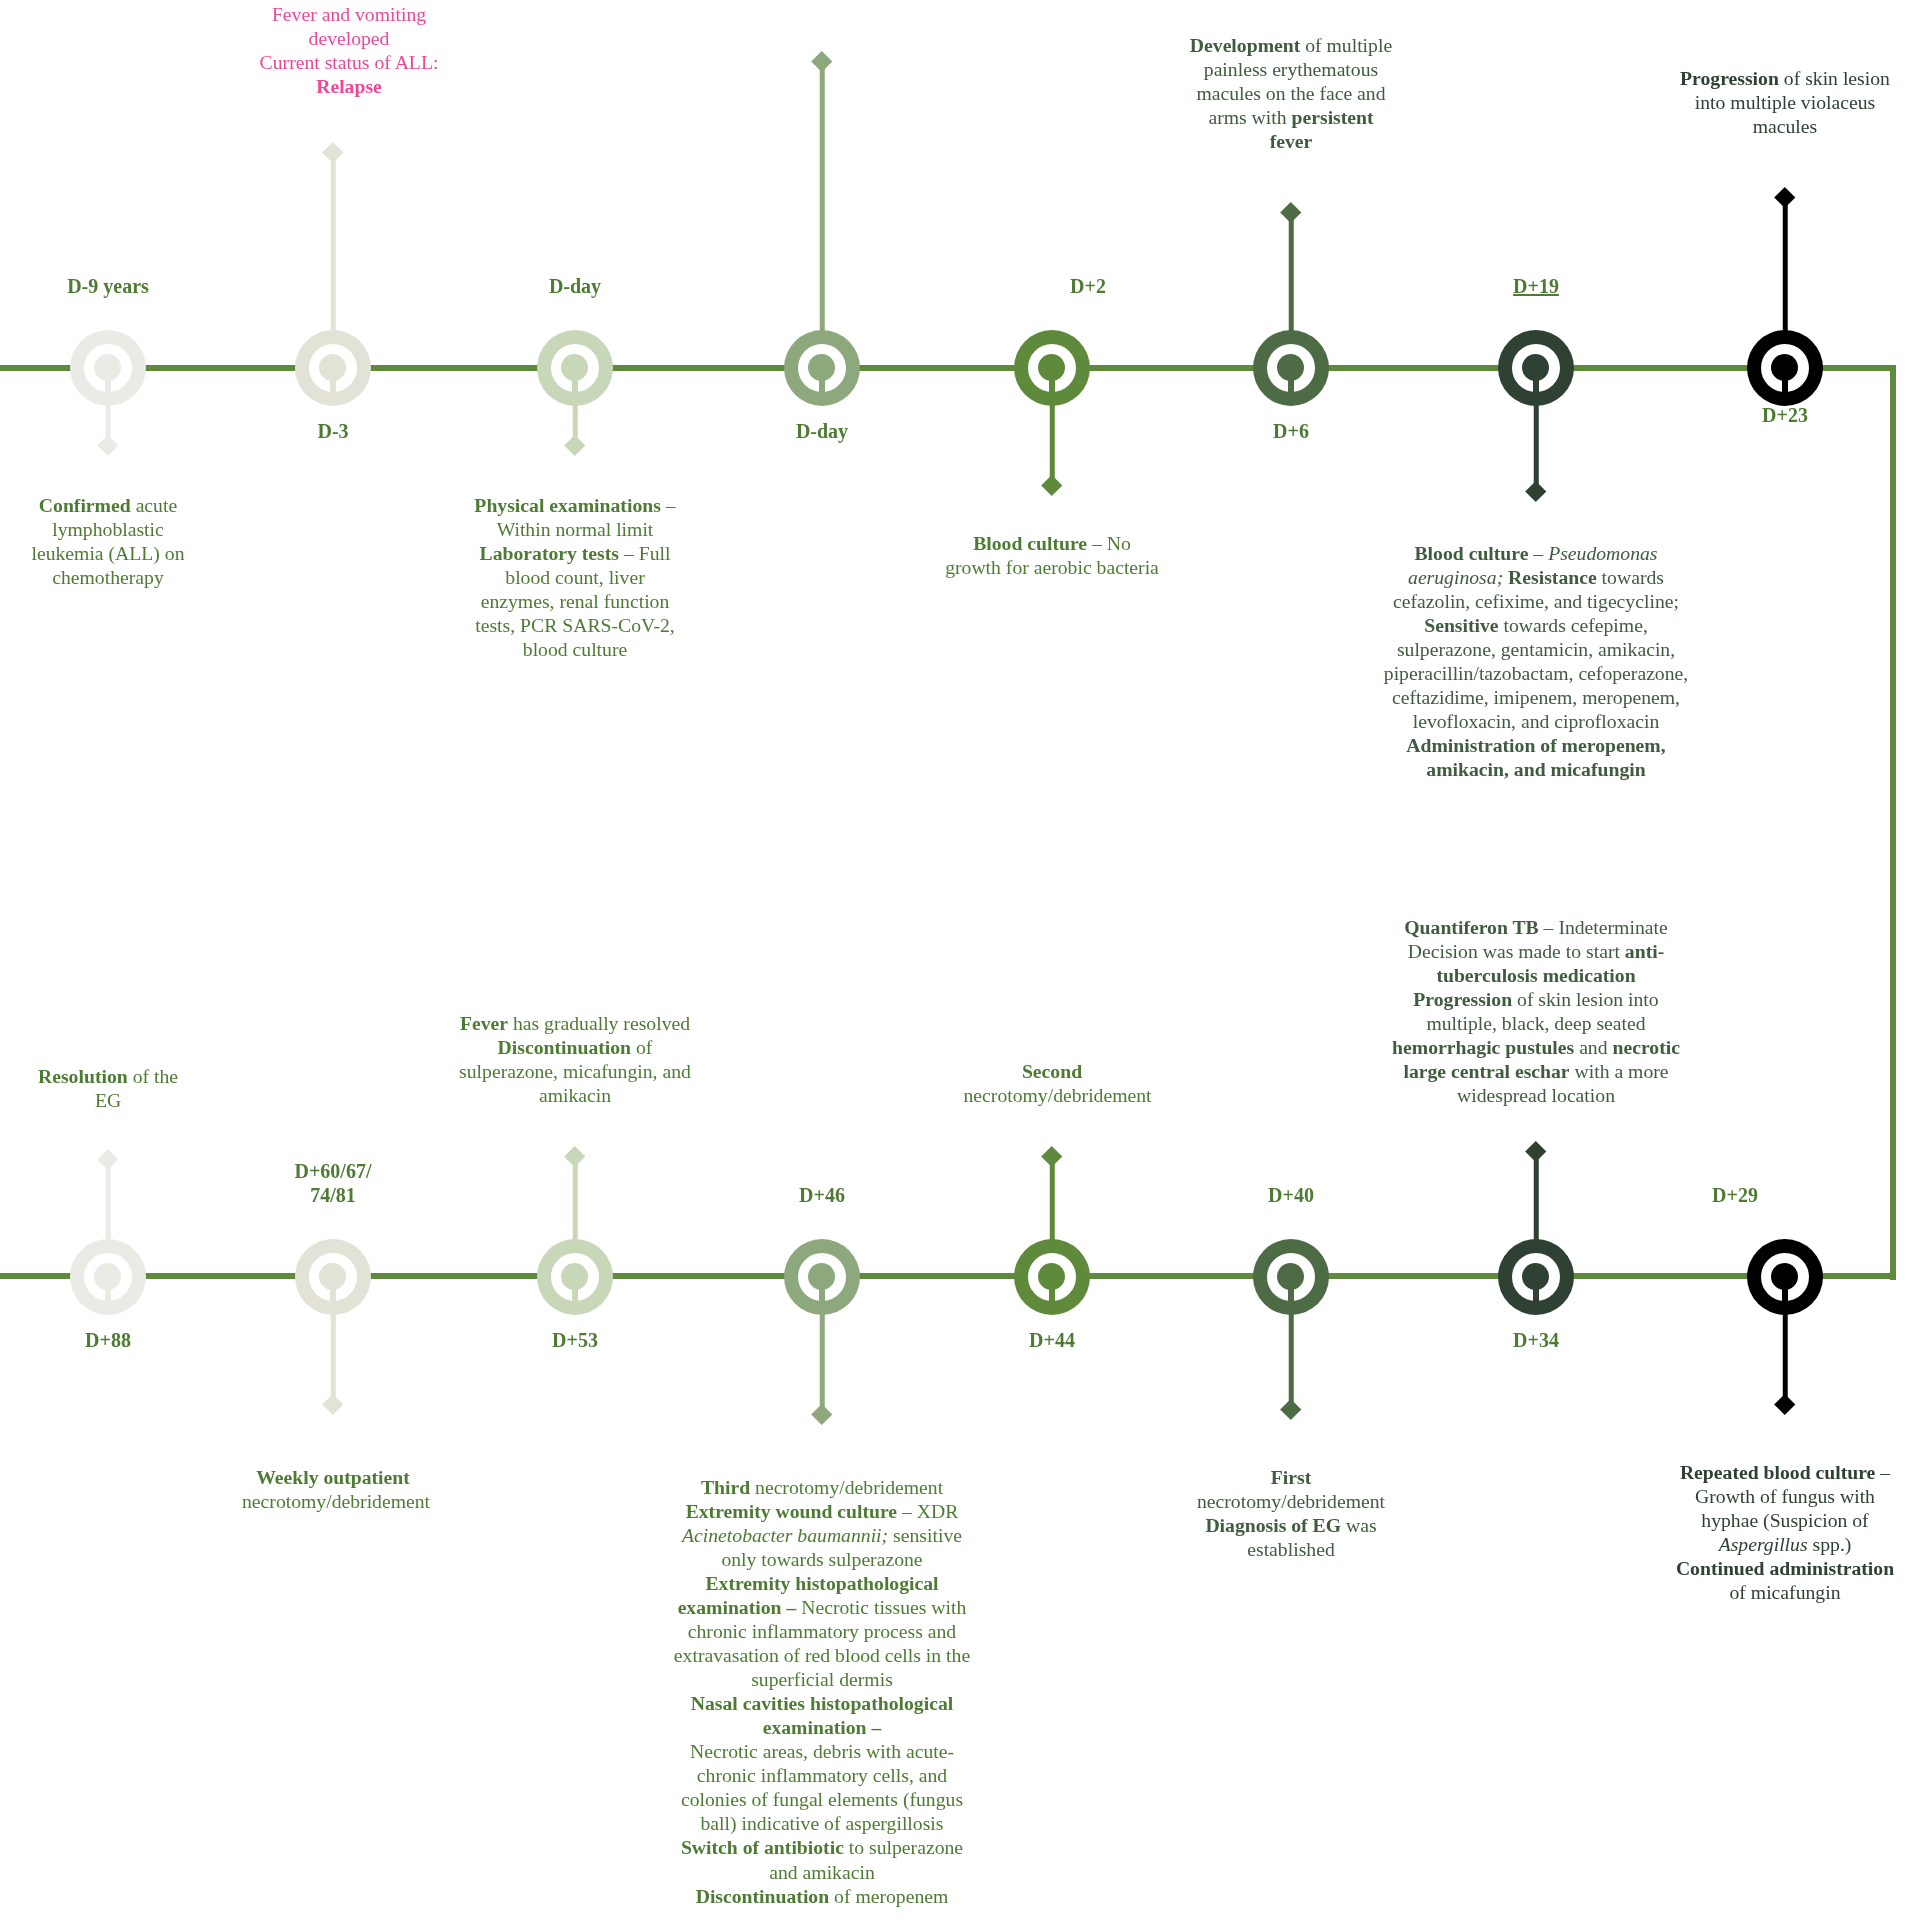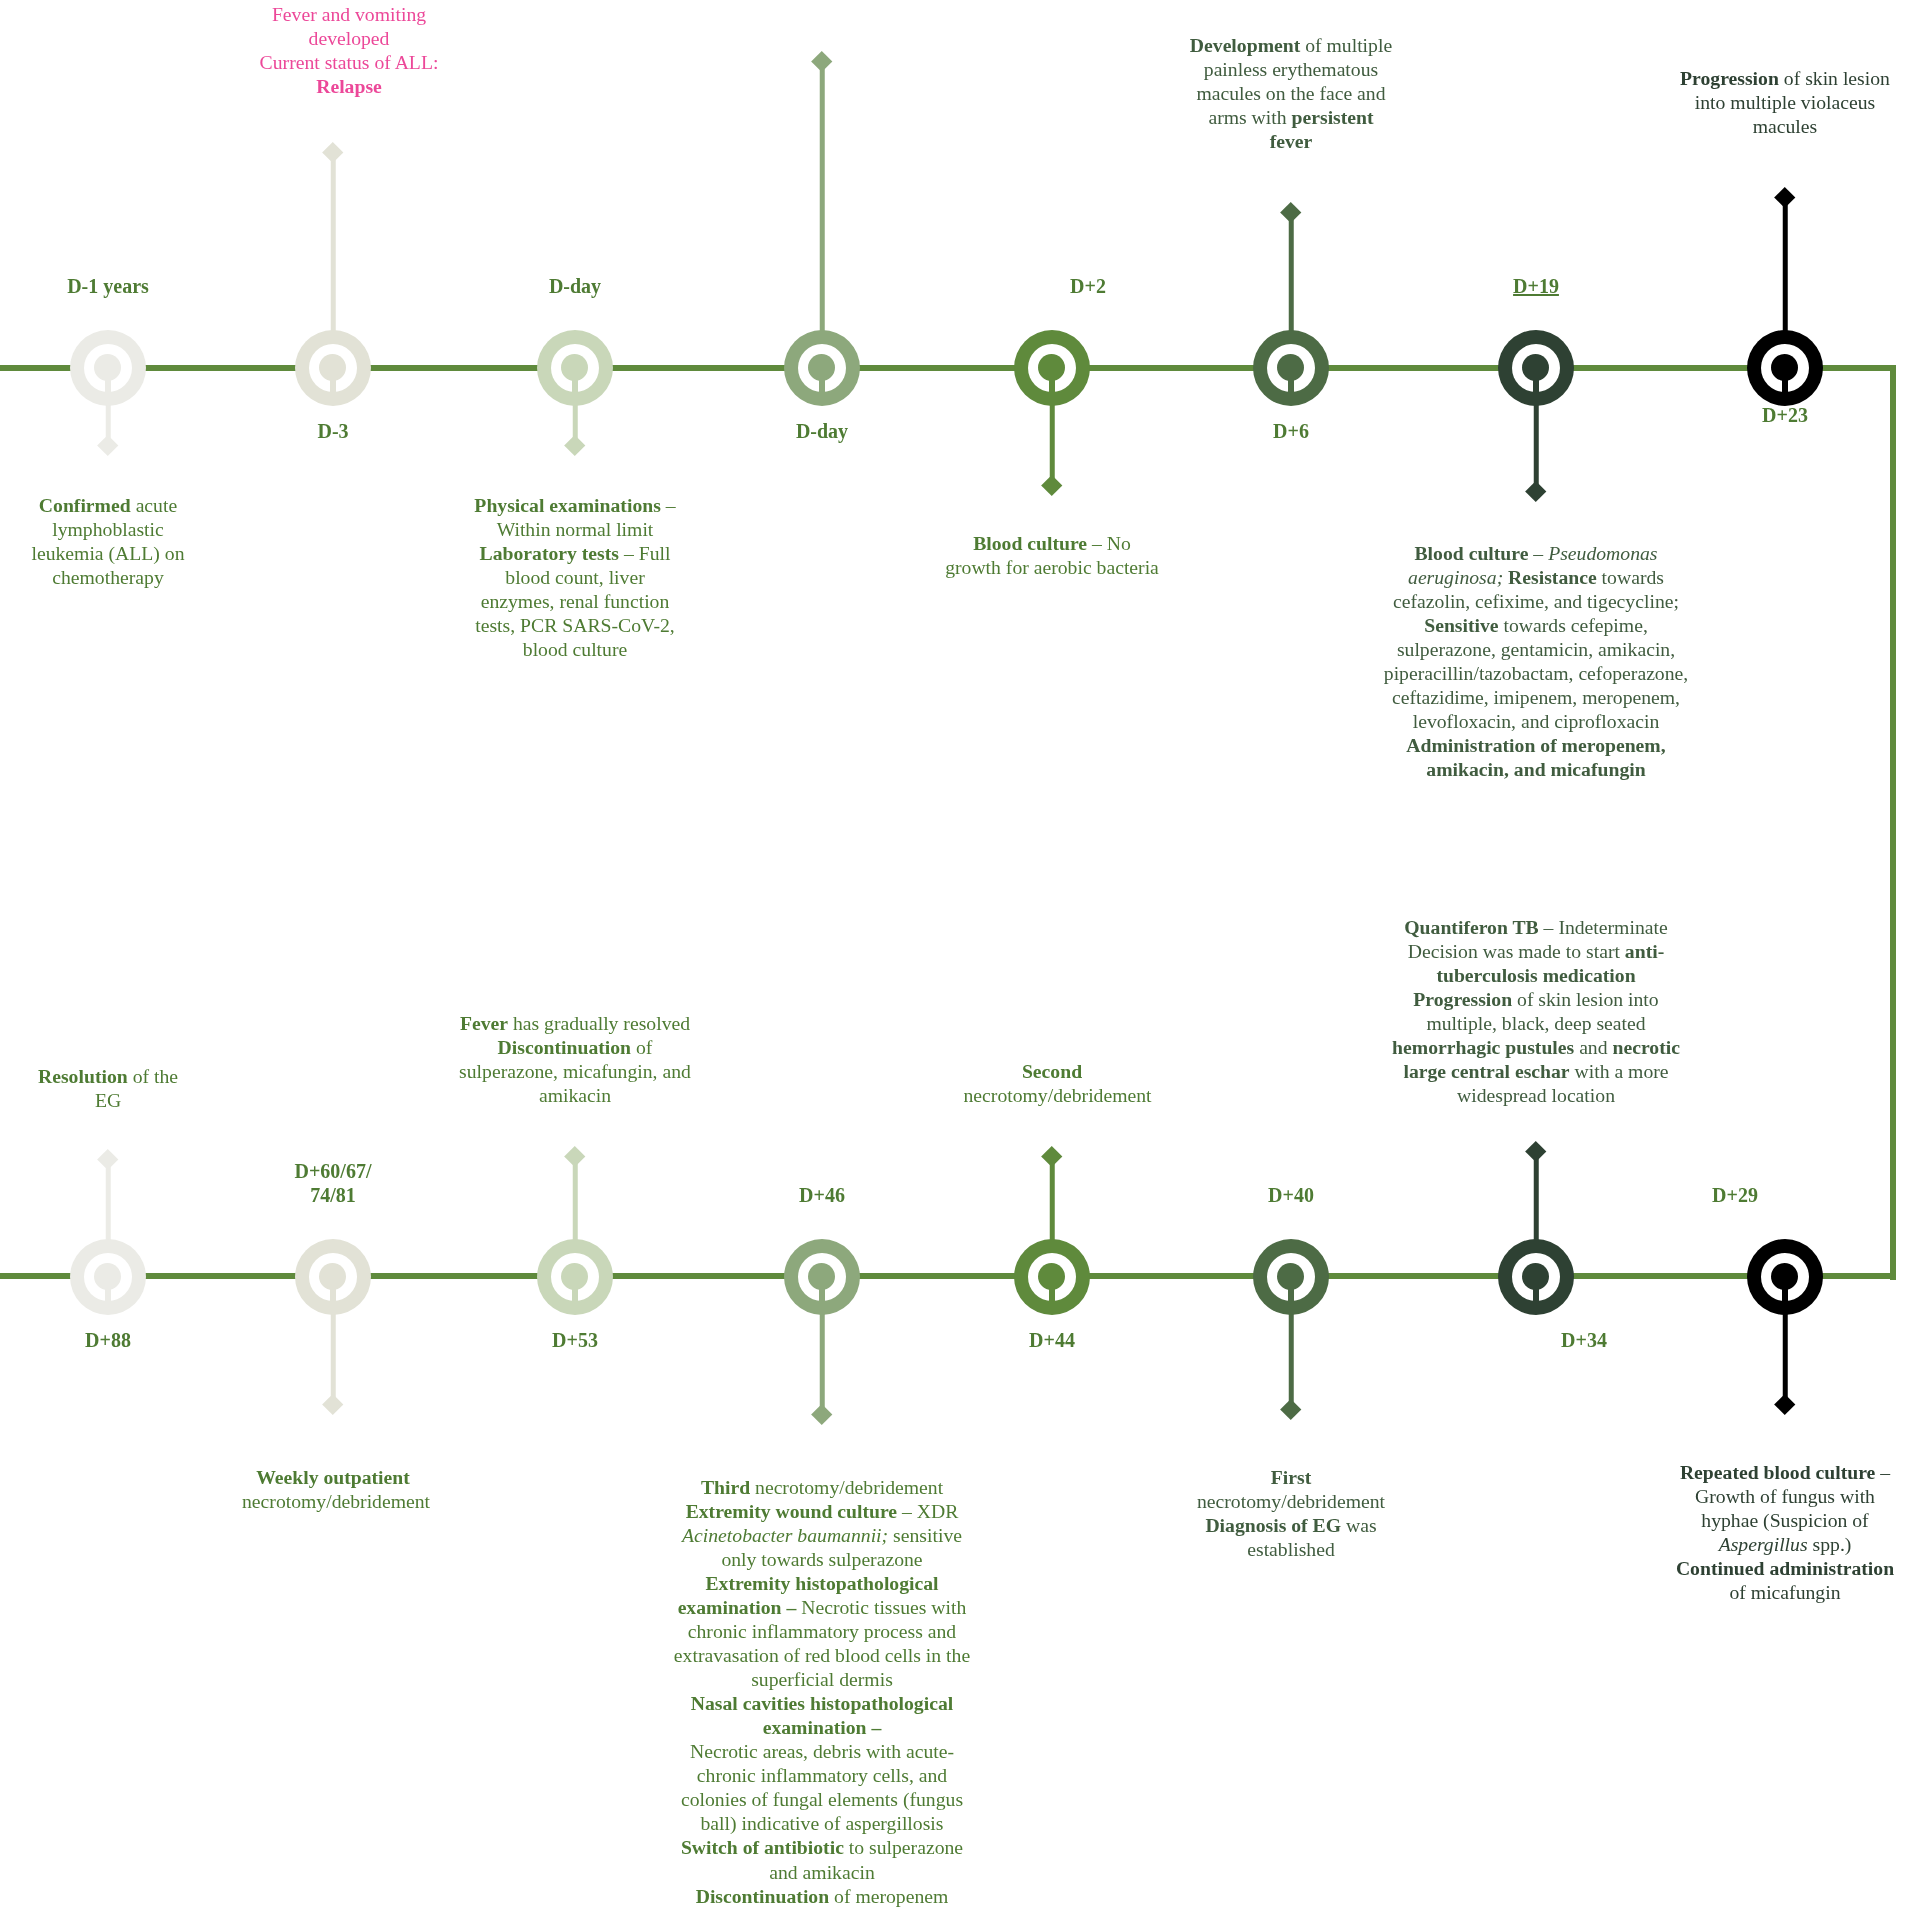--- a/index.html
+++ b/index.html
@@ -49,21 +49,21 @@
 
   <div id="r1">
       <div class="stem" style="left: 108px; background: rgb(235, 235, 230); height: 81px; top: 365px;">
         <div class="dia" style="background: rgb(235, 235, 230); top: 73px;"></div>
       </div>
       <div class="node" style="left: 108px; top: 368px; background: rgb(235, 235, 230);">
         <div class="ring"></div>
         <div class="core" style="background: rgb(235, 235, 230);"></div>
         <div class="notch" style="background: rgb(235, 235, 230);"></div>
       </div>
-      <div class="daylabel" style="left: 108px; top: 275px;">D-1 years</div>
+      <div class="daylabel" style="left: 108px; top: 275px;">D-9 years</div>
       <div class="txt" style="left: 108px; width: 166px; color: rgb(78, 123, 51); top: 493px;"><b>Confirmed</b> acute lymphoblastic leukemia (ALL) on chemotherapy</div>
       <div class="stem" style="left: 333px; background: rgb(226, 226, 214); height: 212px; top: 153px;">
         <div class="dia" style="background: rgb(226, 226, 214); top: -7.6px;"></div>
       </div>
       <div class="node" style="left: 333px; top: 368px; background: rgb(226, 226, 214);">
         <div class="ring"></div>
         <div class="core" style="background: rgb(226, 226, 214);"></div>
         <div class="notch" style="background: rgb(226, 226, 214);"></div>
       </div>
       <div class="daylabel" style="left: 333px; top: 420px;">D-3</div>
@@ -193,21 +193,21 @@
       <div class="daylabel" style="left: 1291px; top: 1184px;">D+40</div>
       <div class="txt" style="left: 1291px; width: 212px; color: rgb(64, 92, 63); top: 1465px;"><b>First</b> necrotomy/debridement<br><b>Diagnosis of EG</b> was established</div>
       <div class="stem" style="left: 1536px; background: rgb(46, 65, 51); height: 121px; top: 1152px;">
         <div class="dia" style="background: rgb(46, 65, 51); top: -7.6px;"></div>
       </div>
       <div class="node" style="left: 1536px; top: 1277px; background: rgb(46, 65, 51);">
         <div class="ring"></div>
         <div class="core" style="background: rgb(46, 65, 51);"></div>
         <div class="notch" style="background: rgb(46, 65, 51);"></div>
       </div>
-      <div class="daylabel" style="left: 1536px; top: 1329px; margin-left: 48px;">D+34</div>
+      <div class="daylabel" style="left: 1536px; top: 1329px;">D+34</div>
       <div class="txt" style="left: 1536px; width: 313px; color: rgb(64, 92, 63); top: 915px;"><b>Quantiferon TB</b> – Indeterminate<br>Decision was made to start <b>anti-tuberculosis medication</b><br><b>Progression</b> of skin lesion into multiple, black, deep seated <b>hemorrhagic pustules</b> and <b>necrotic large central eschar</b> with a more widespread location</div>
       <div class="stem" style="left: 1785px; background: rgb(0, 0, 0); height: 131px; top: 1273px;">
         <div class="dia" style="background: rgb(0, 0, 0); top: 124px;"></div>
       </div>
       <div class="node" style="left: 1785px; top: 1277px; background: rgb(0, 0, 0);">
         <div class="ring"></div>
         <div class="core" style="background: rgb(0, 0, 0);"></div>
         <div class="notch" style="background: rgb(0, 0, 0);"></div>
       </div>
       <div class="daylabel" style="left: 1735px; top: 1184px;">D+29</div>

